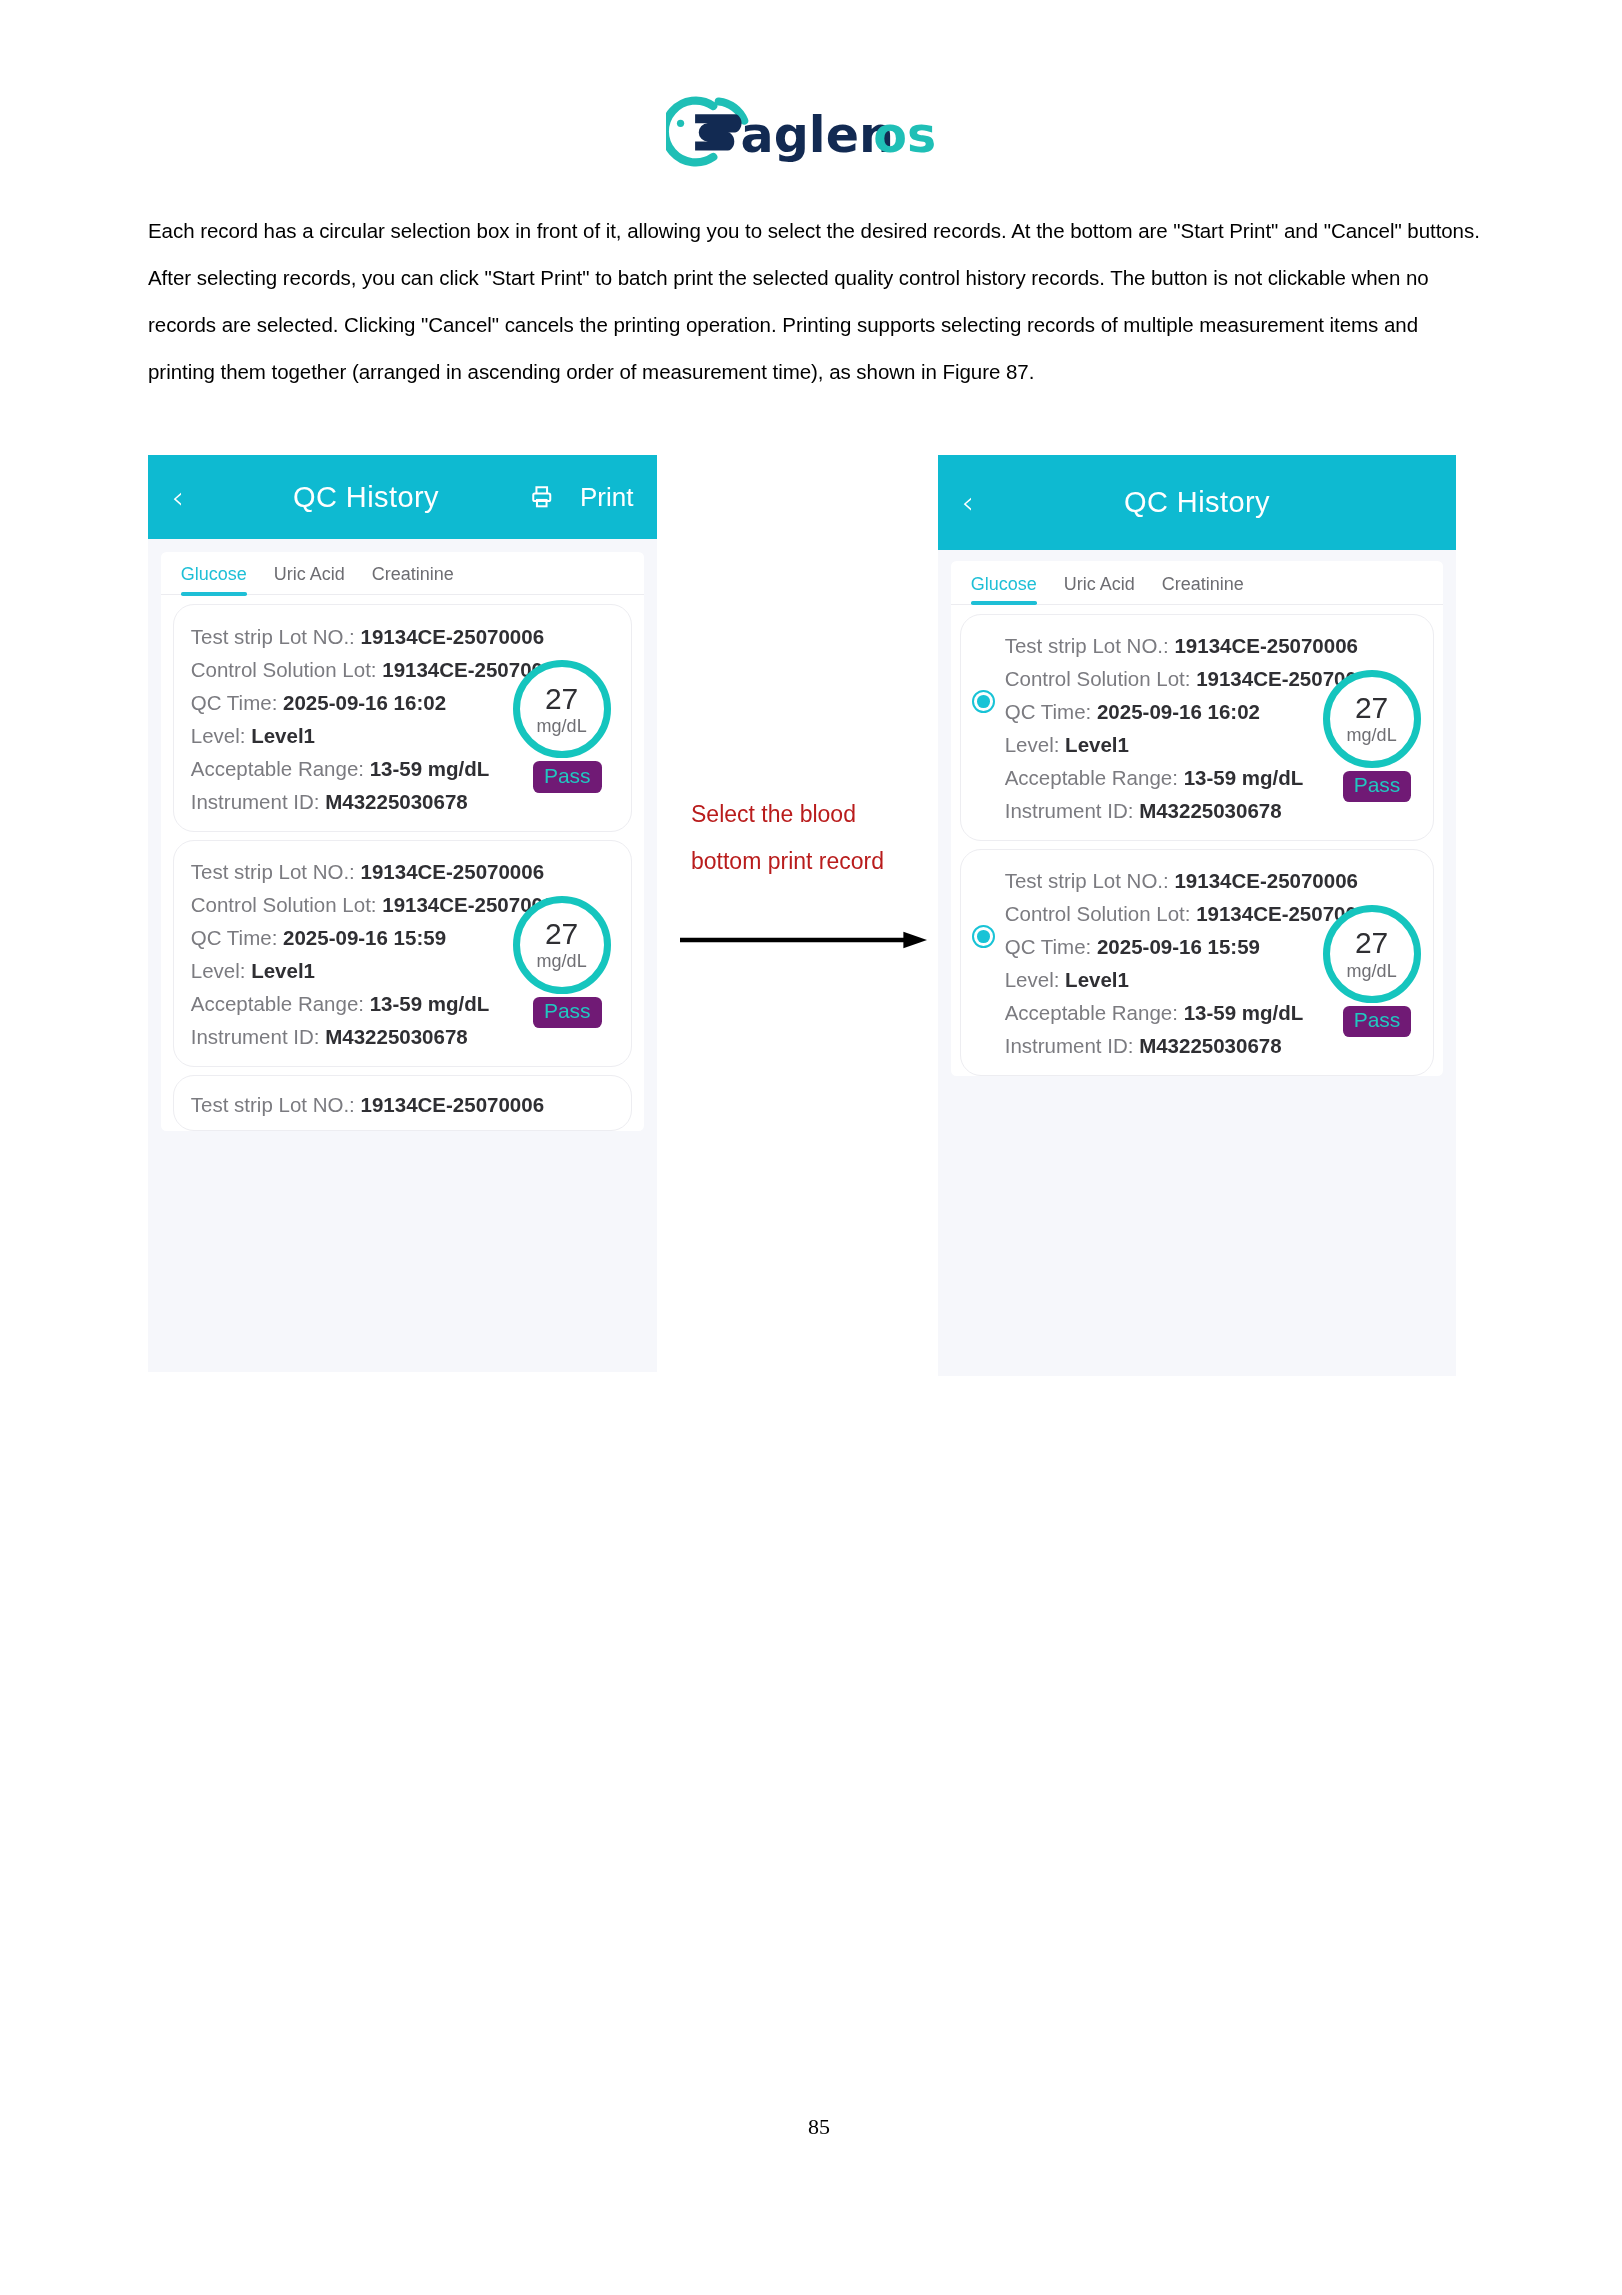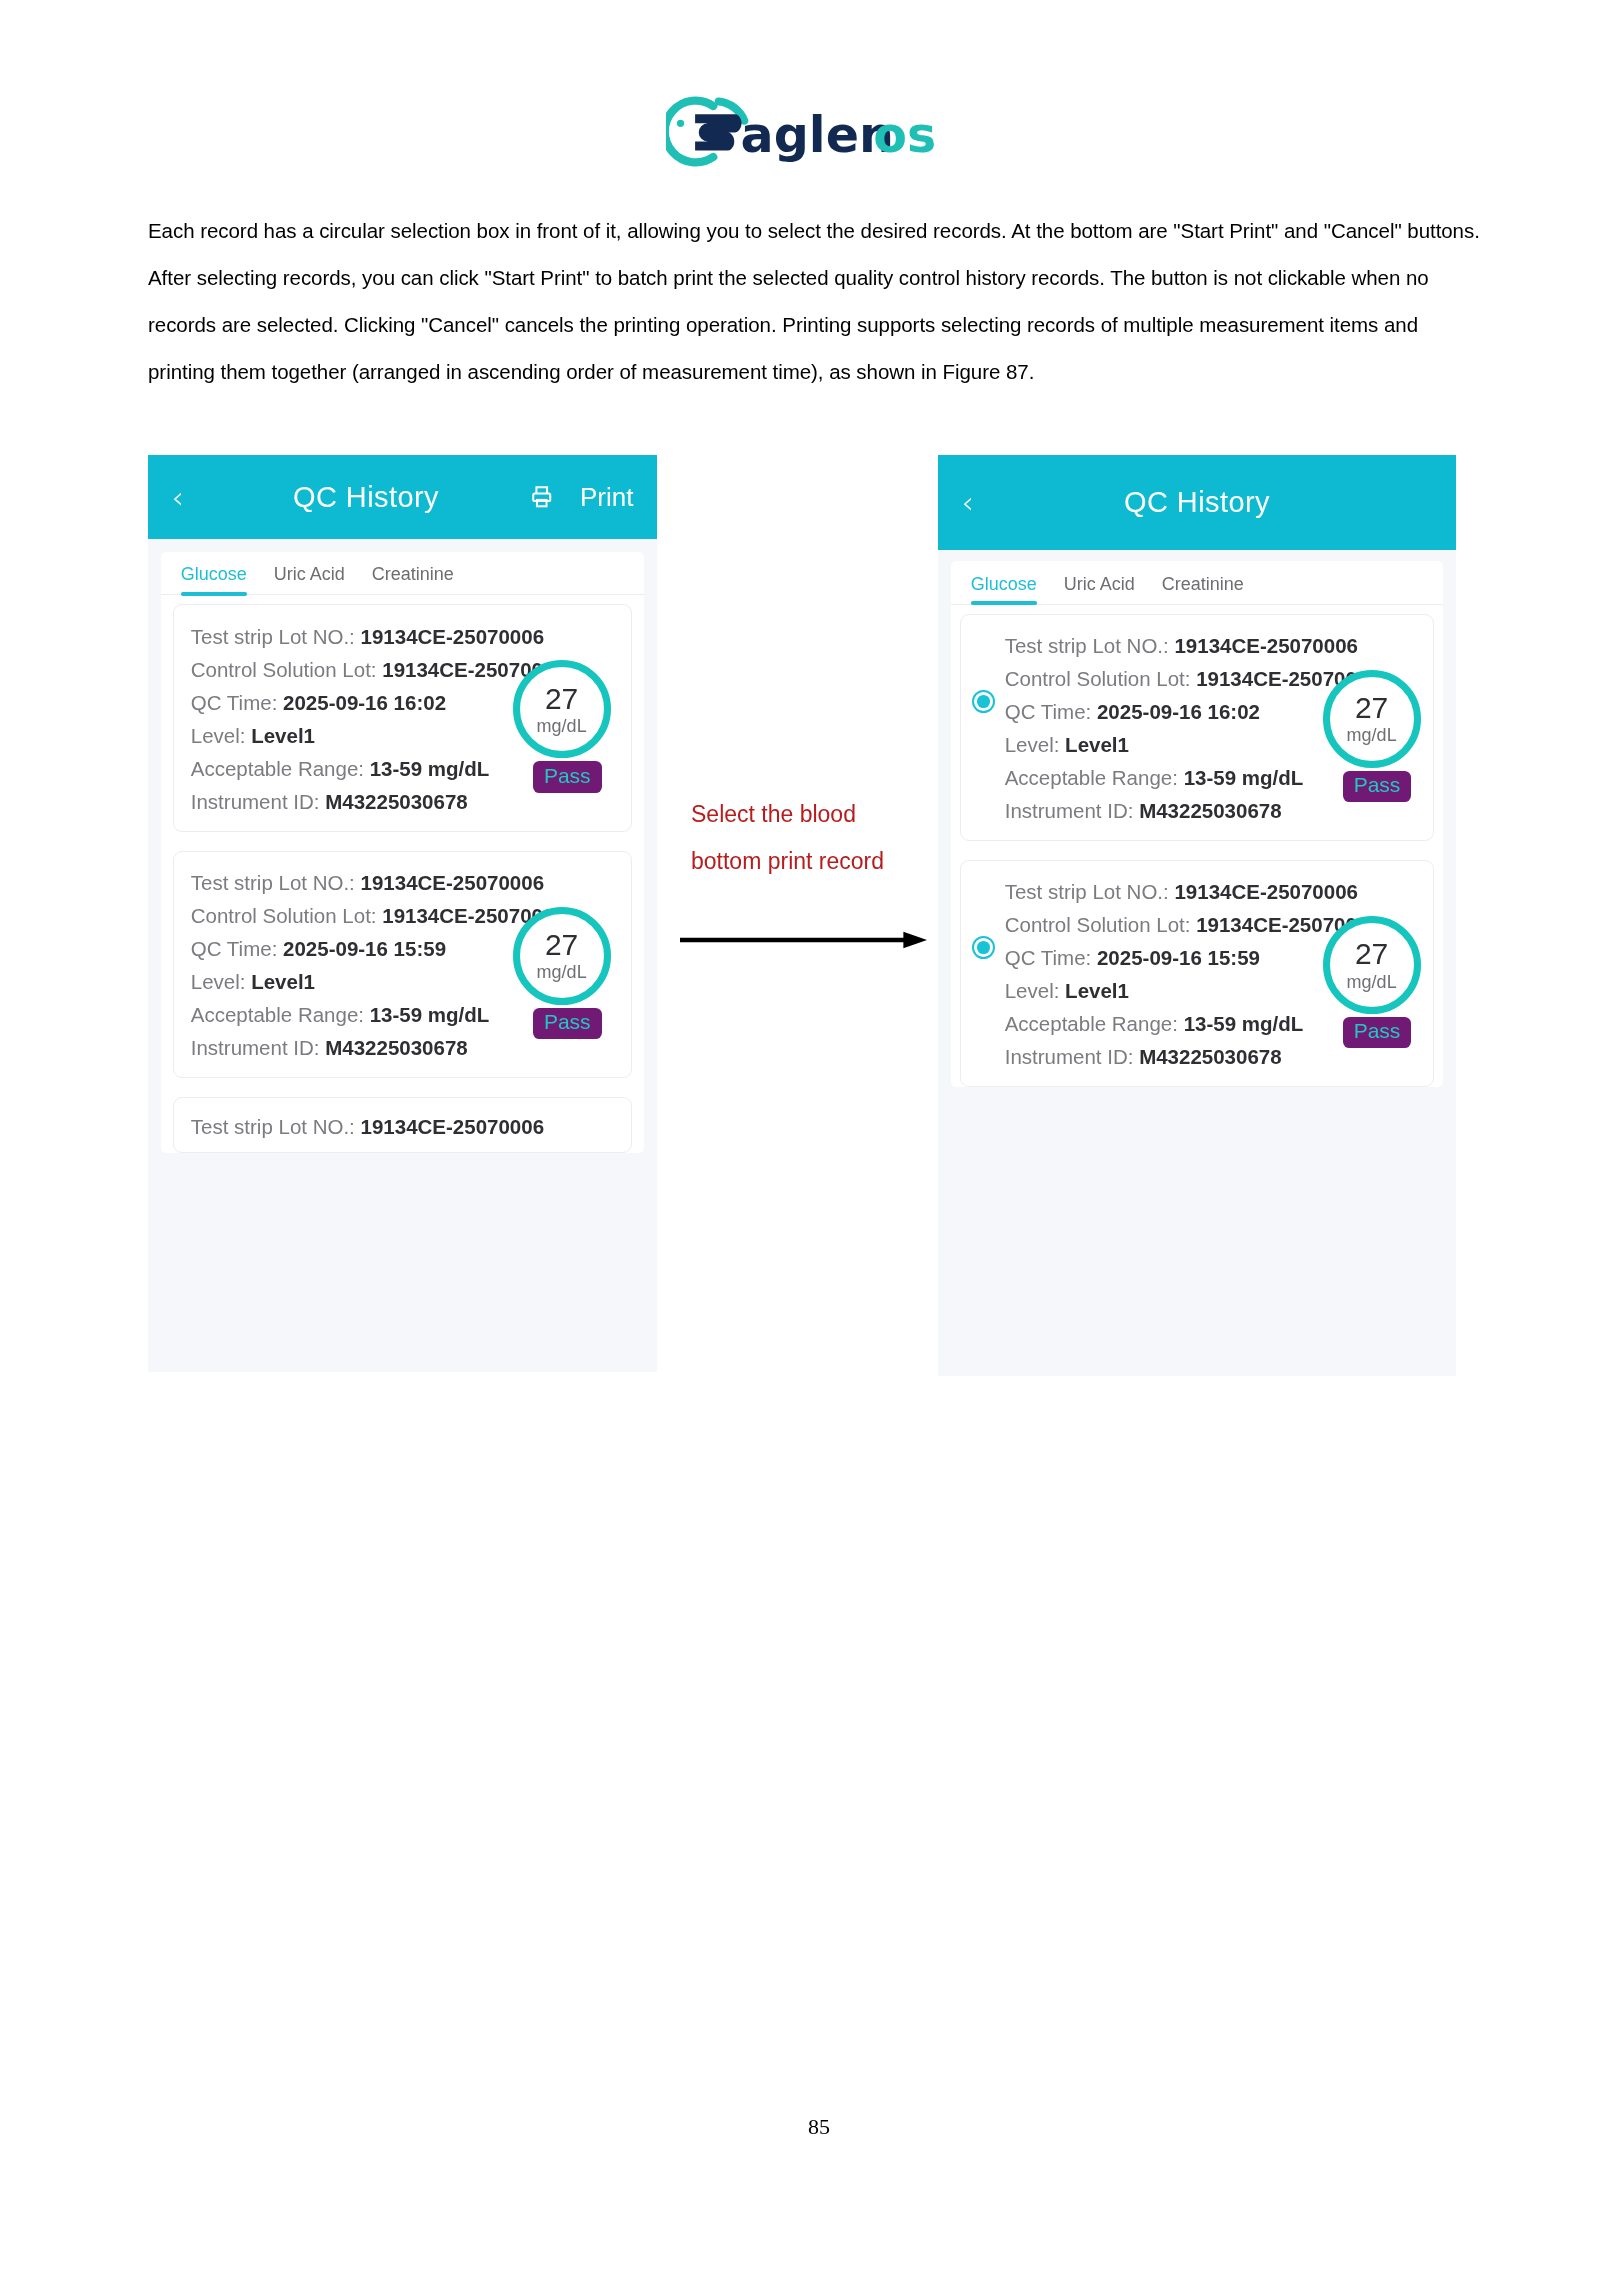--- a/index.html
+++ b/index.html
@@ -116,23 +116,23 @@
     border-radius: 1.8px;
   }
 
   
   .list { padding: 9px 12.7px 0 12.7px; }
   .phone-right .list { padding: 9px 9px 0 9px; }
 
   .record {
     position: relative;
     border: 1.4px solid #ededf1;
-    border-radius: 9px;
-    background: #ffffff;
-    margin-bottom: 19px;
+    border-radius: 21px;
+    background: #ffffff;
+    margin-bottom: 8px;
     padding: 14.5px 16.4px 12.7px 16.4px;
     min-height: 27px;
   }
   .phone-right .record { padding-left: 44px; }
 
   .record.truncated { overflow: hidden; }
 
   .rec-line {
     font-size: 20.5px;
     color: #7b7b80;

